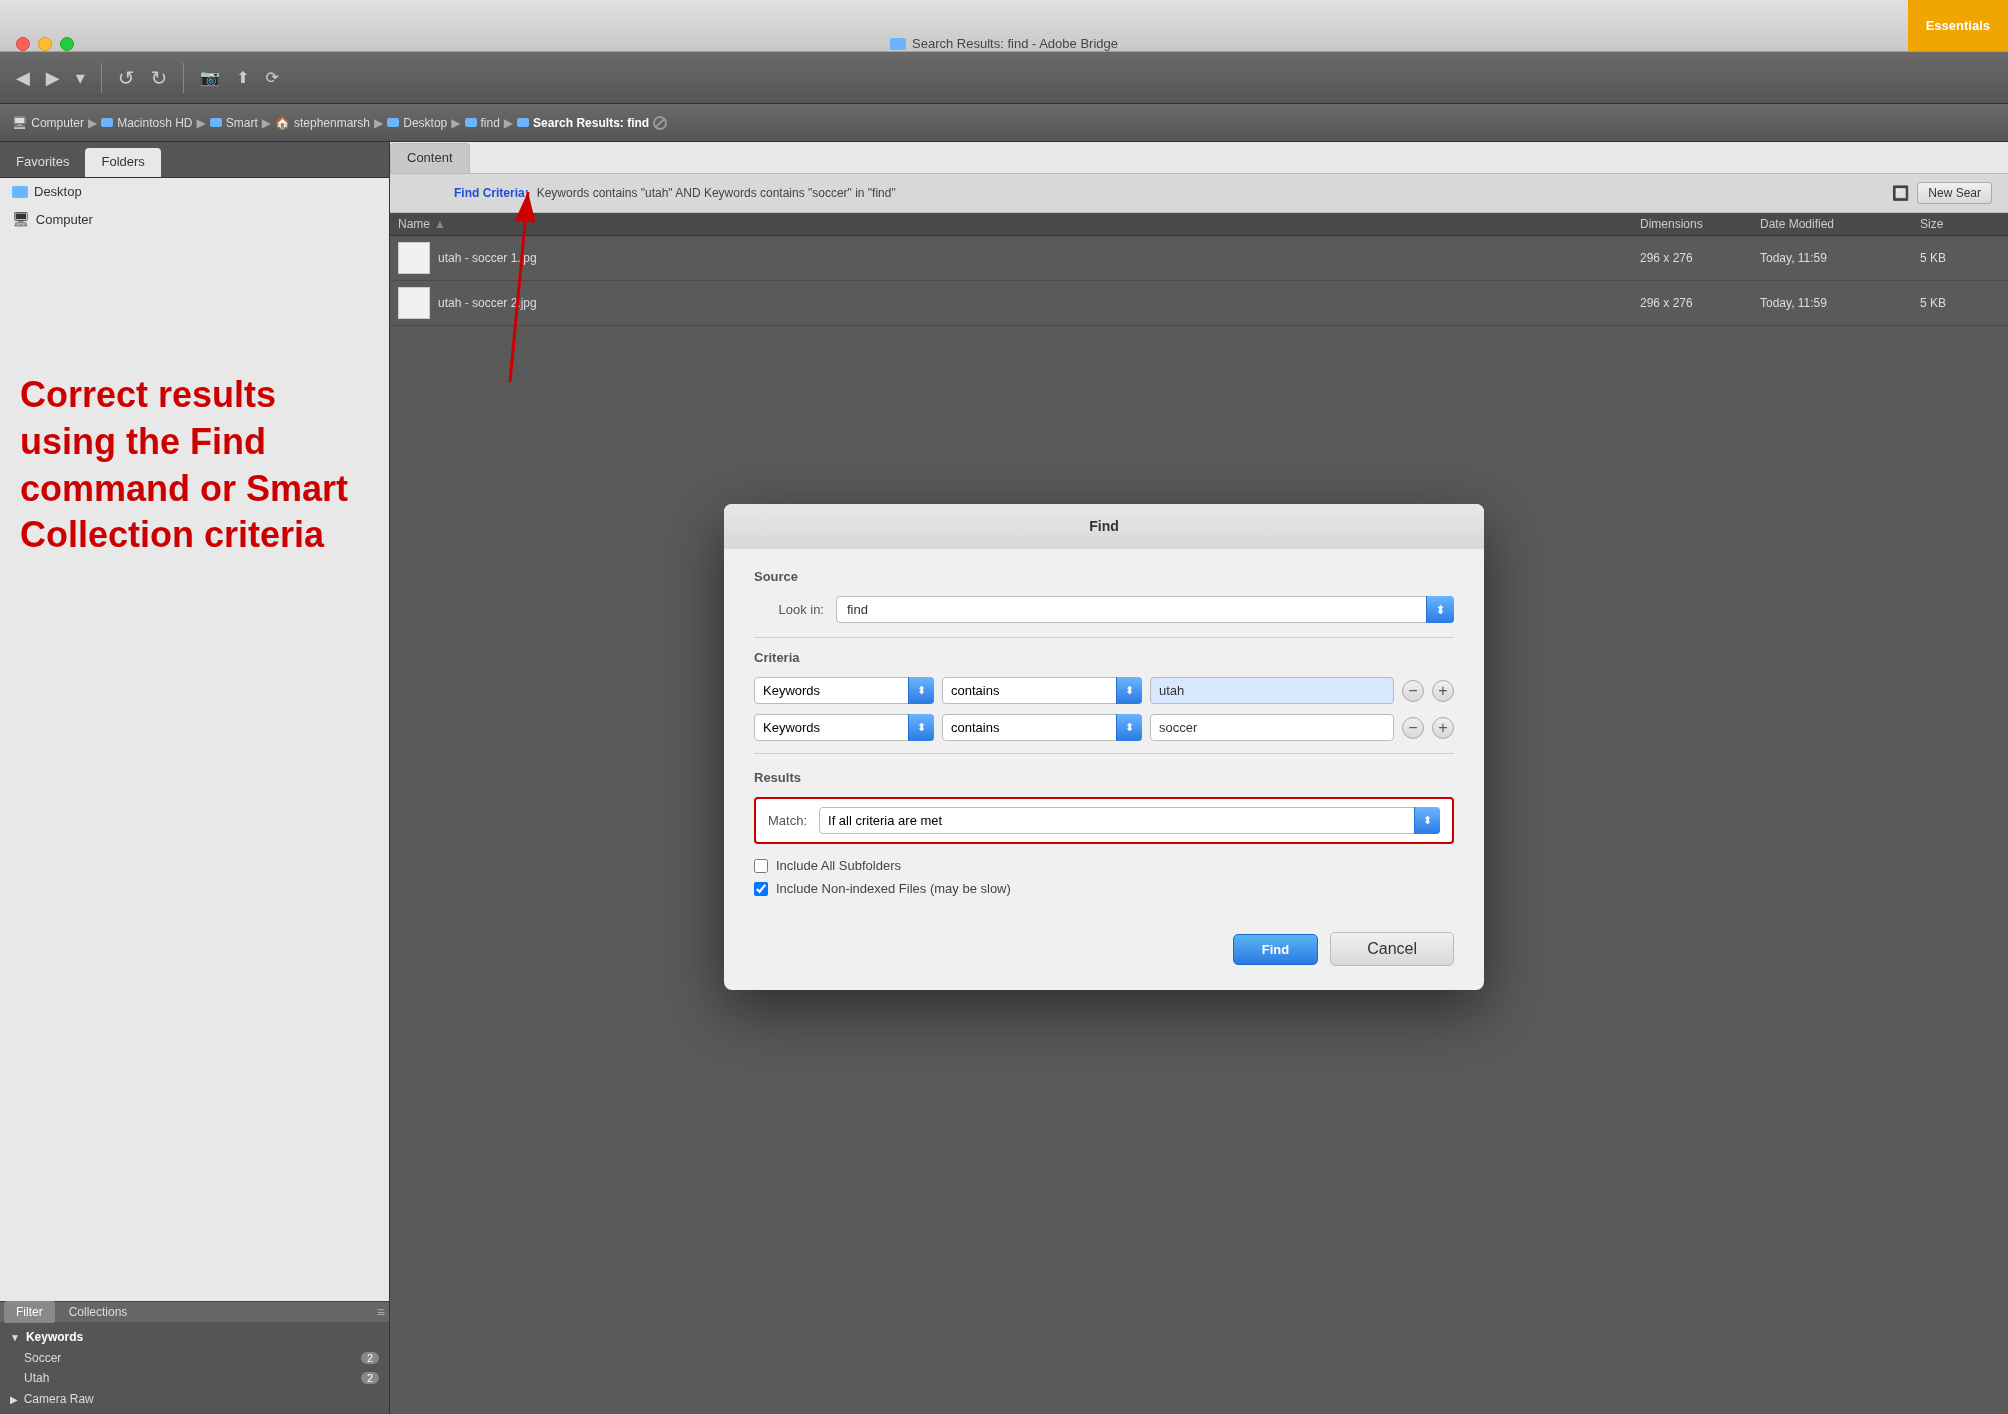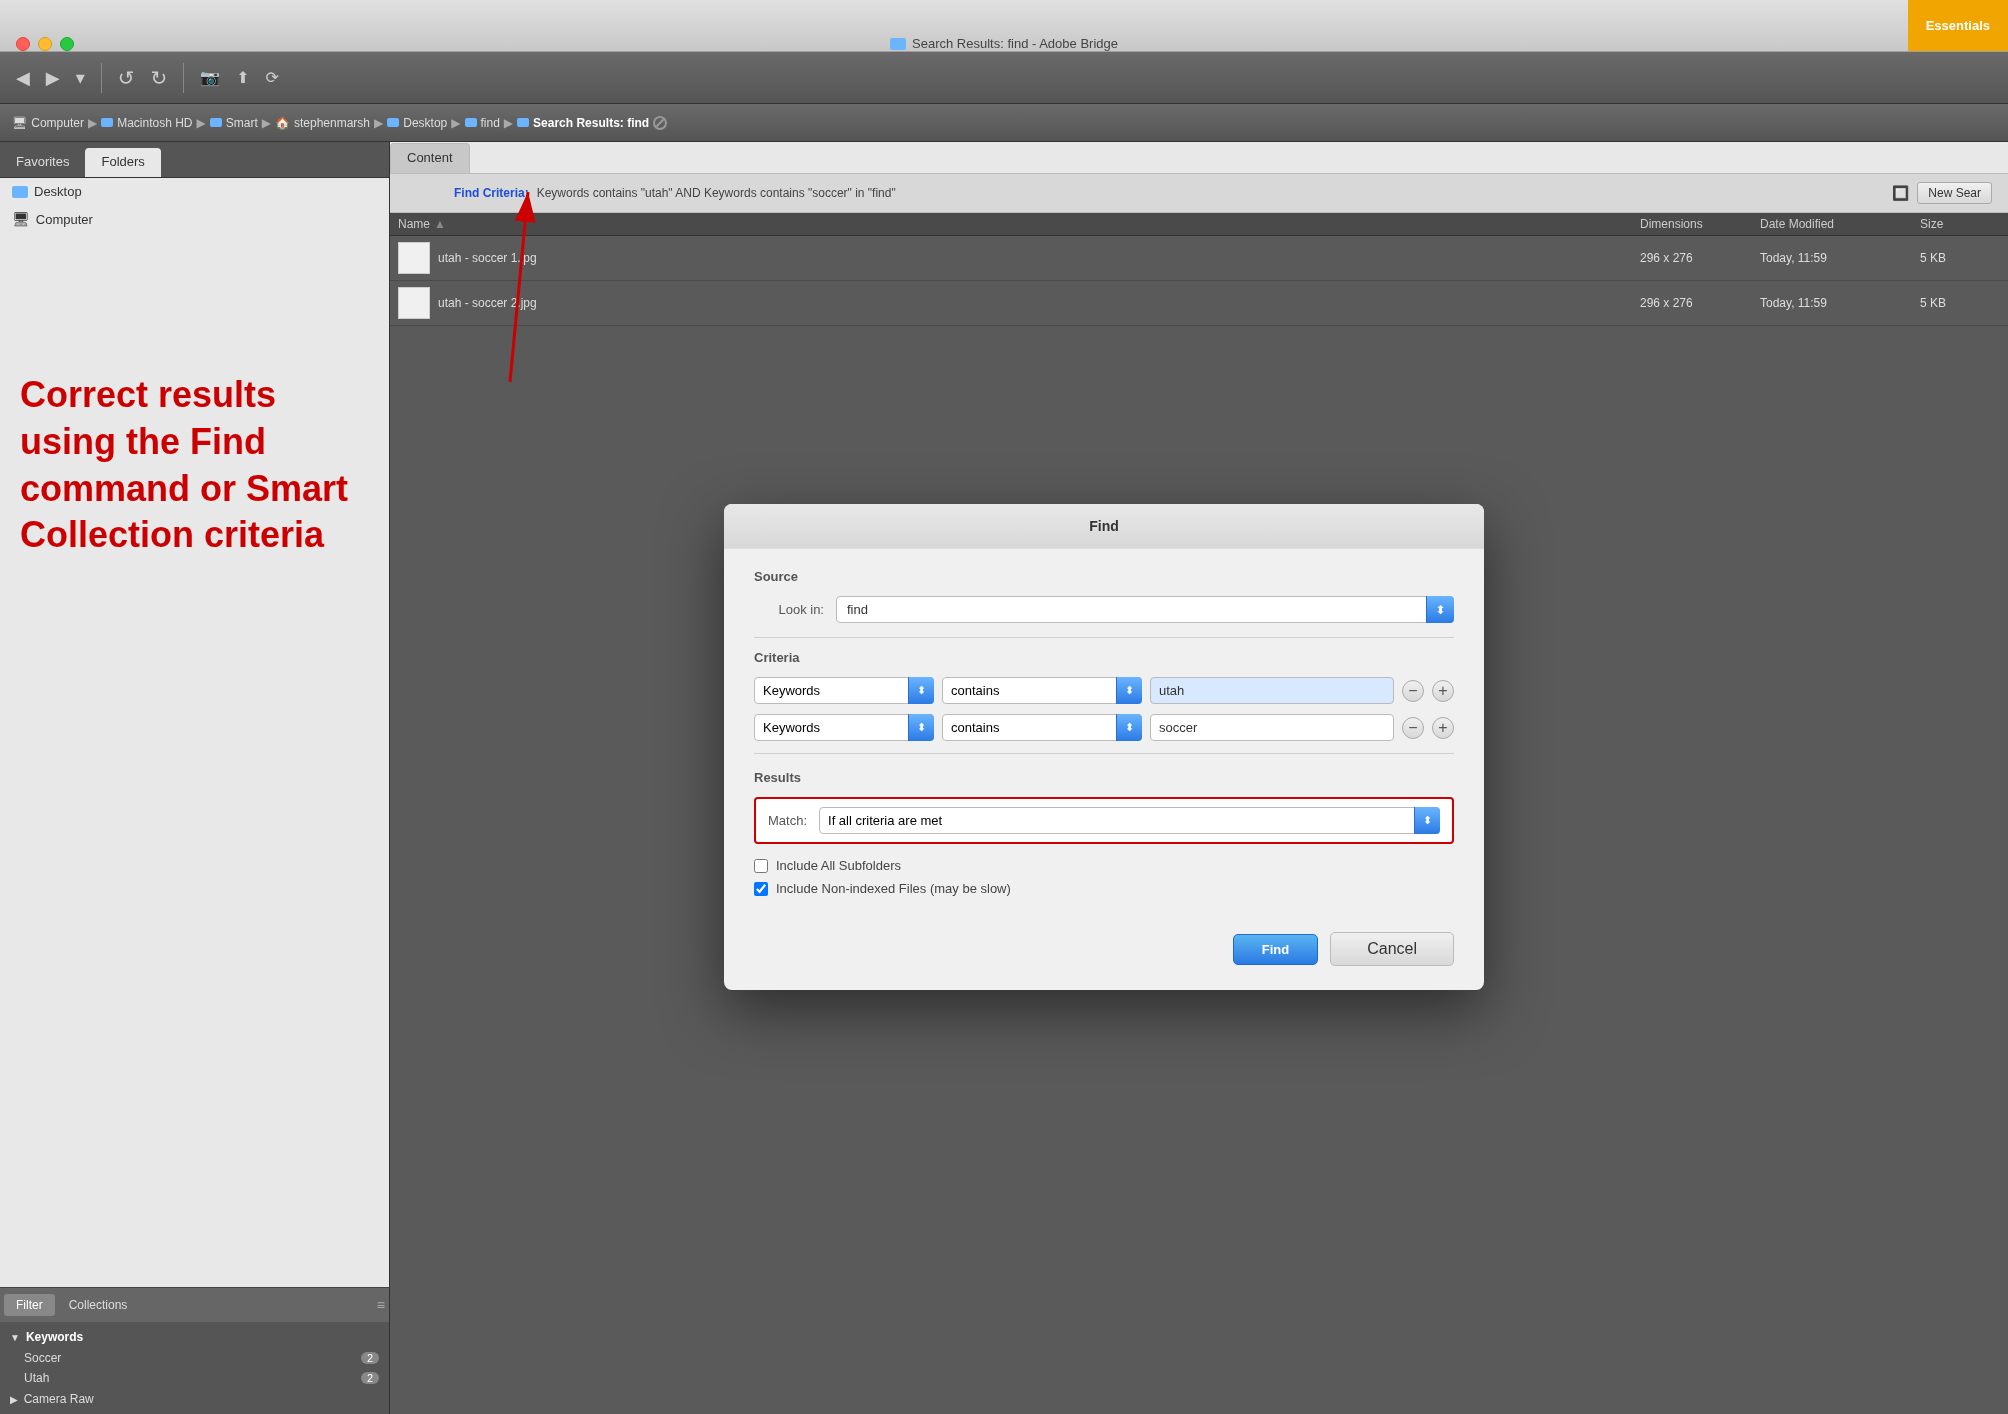--- a/index.html
+++ b/index.html
@@ -123,21 +123,21 @@
       width: 340px;
     }
 
     
     .sidebar-bottom {
       border-top: 1px solid #444;
     }
     .filter-collections-tabs {
       display: flex;
       background: #666;
-      height: 34px;
+      height: 20px;
       align-items: center;
       padding: 0 4px;
       gap: 2px;
     }
     .fc-tab {
       padding: 4px 12px;
       font-size: 12px;
       cursor: pointer;
       color: #ddd;
       border-radius: 3px;

